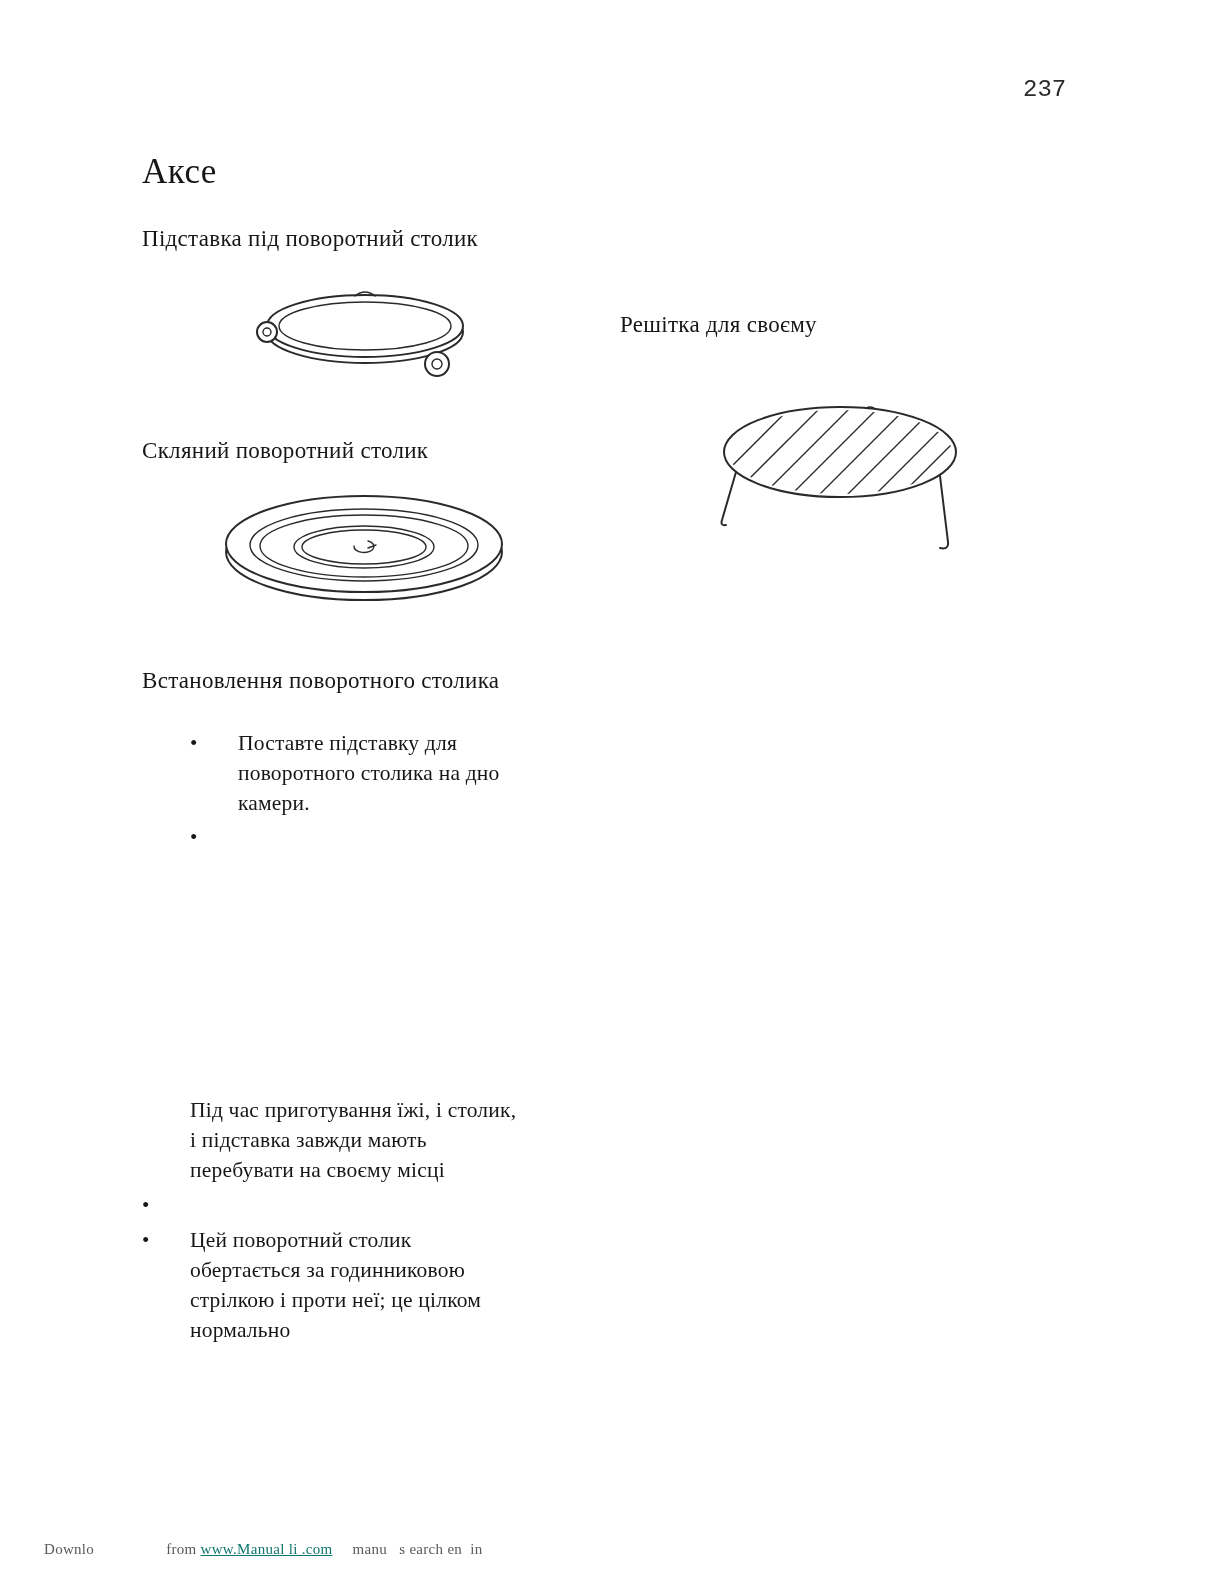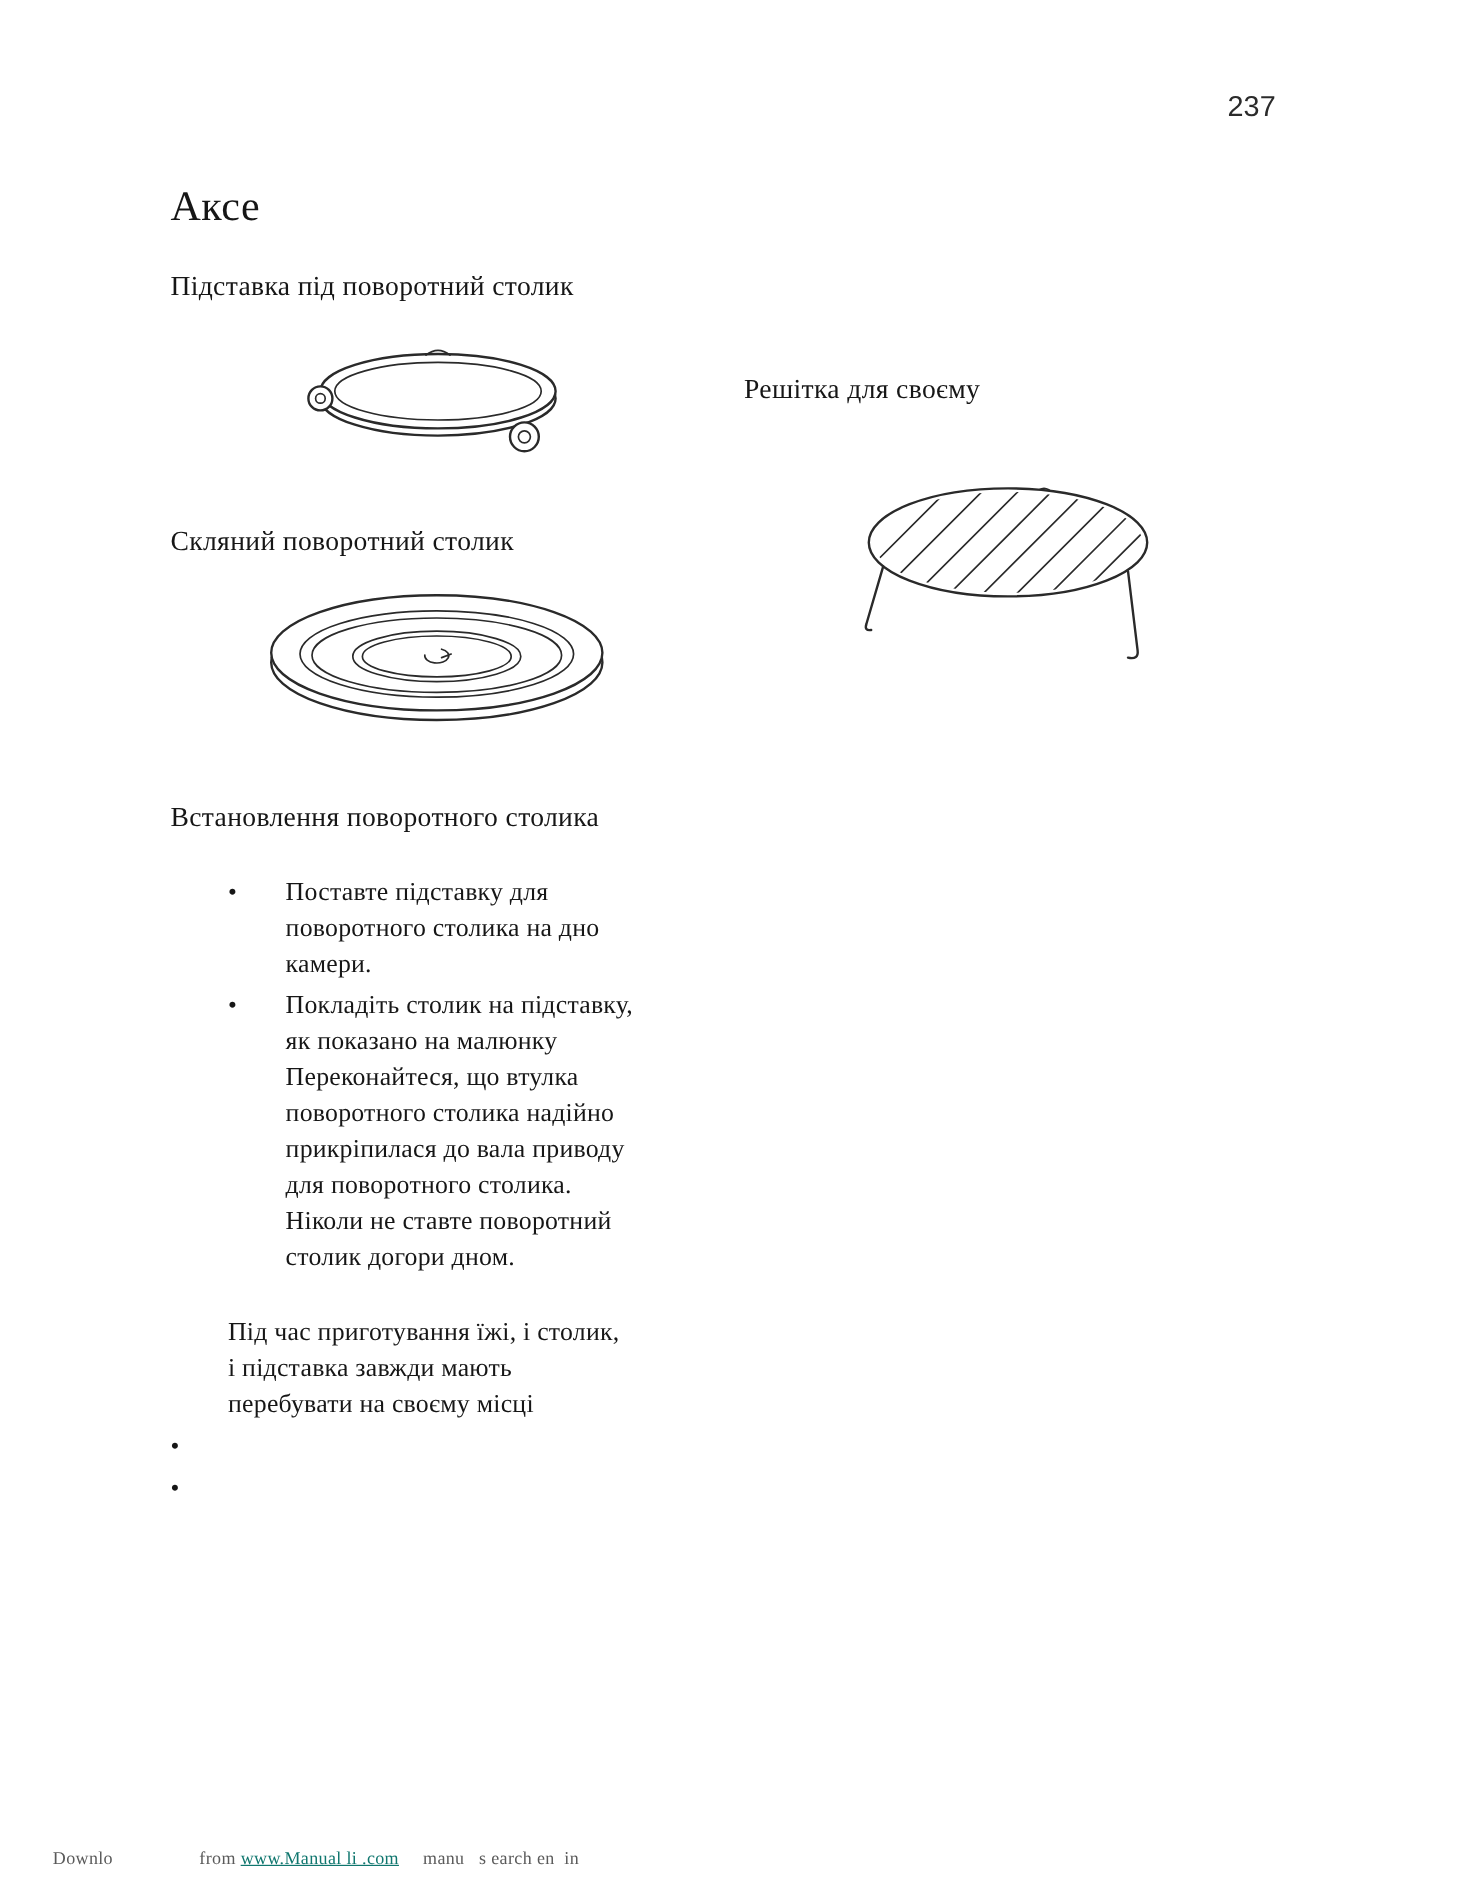--- a/index.html
+++ b/index.html
@@ -6,21 +6,21 @@
   body {
     width:1224px; height:1584px;
     background:#ffffff;
     font-family:"Liberation Serif", serif;
     color:#161616;
     position:relative;
     overflow:hidden;
   }
   .abs { position:absolute; }
   .page-number {
-    font-family:Liberation Sans, sans-serif;
+    font-family:Liberation Mono, monospace;
     font-size:24px;
     color:#2b2b2b;
   }
   .doc-title {
     font-size:35px;
     font-weight:400;
     margin:0;
     letter-spacing:0.5px;
   }
   .heading {
@@ -131,41 +131,37 @@
 
   <div class="abs" style="left:190px; top:728px; width:470px;">
     <div class="li">
       <span class="dot">•</span>
       <div class="bodytext">Поставте підставку для
 поворотного столика на дно
 камери.</div>
     </div>
     <div class="li" style="margin-top:4px;">
       <span class="dot">•</span>
-      <div class="bodytext">Покладіть столик на підставку,
-як показано на малюнку
-Переконайтеся, що втулка
-поворотного столика надійно
-прикріпилася до вала приводу
-для поворотного столика.
-Ніколи не ставте поворотний
-столик догори дном.</div>
     </div>
   </div>
 
   <div class="abs bodytext" style="left:190px; top:1095px; width:480px;">Під час приготування їжі, і столик,
 і підставка завжди мають
 перебувати на своєму місці</div>
 
   <div class="abs" style="left:142px; top:1190px; width:540px;">
     <div class="li">
       <span class="dot">•</span>
     </div>
     <div class="li" style="margin-top:5px;">
       <span class="dot">•</span>
+      <div class="bodytext">Цей поворотний столик
+обертається за годинниковою
+стрілкою і проти неї; це цілком
+нормально</div>
     </div>
   </div>
 
   <div class="abs footer" style="left:28px; top:1541px;">
     <span>Downlo</span>
     <span style="width:40px;"> </span>
     <span>from </span>
     <a>www.Manual li .com</a>
     <span> manu   s earch en  in</span>
   </div>

